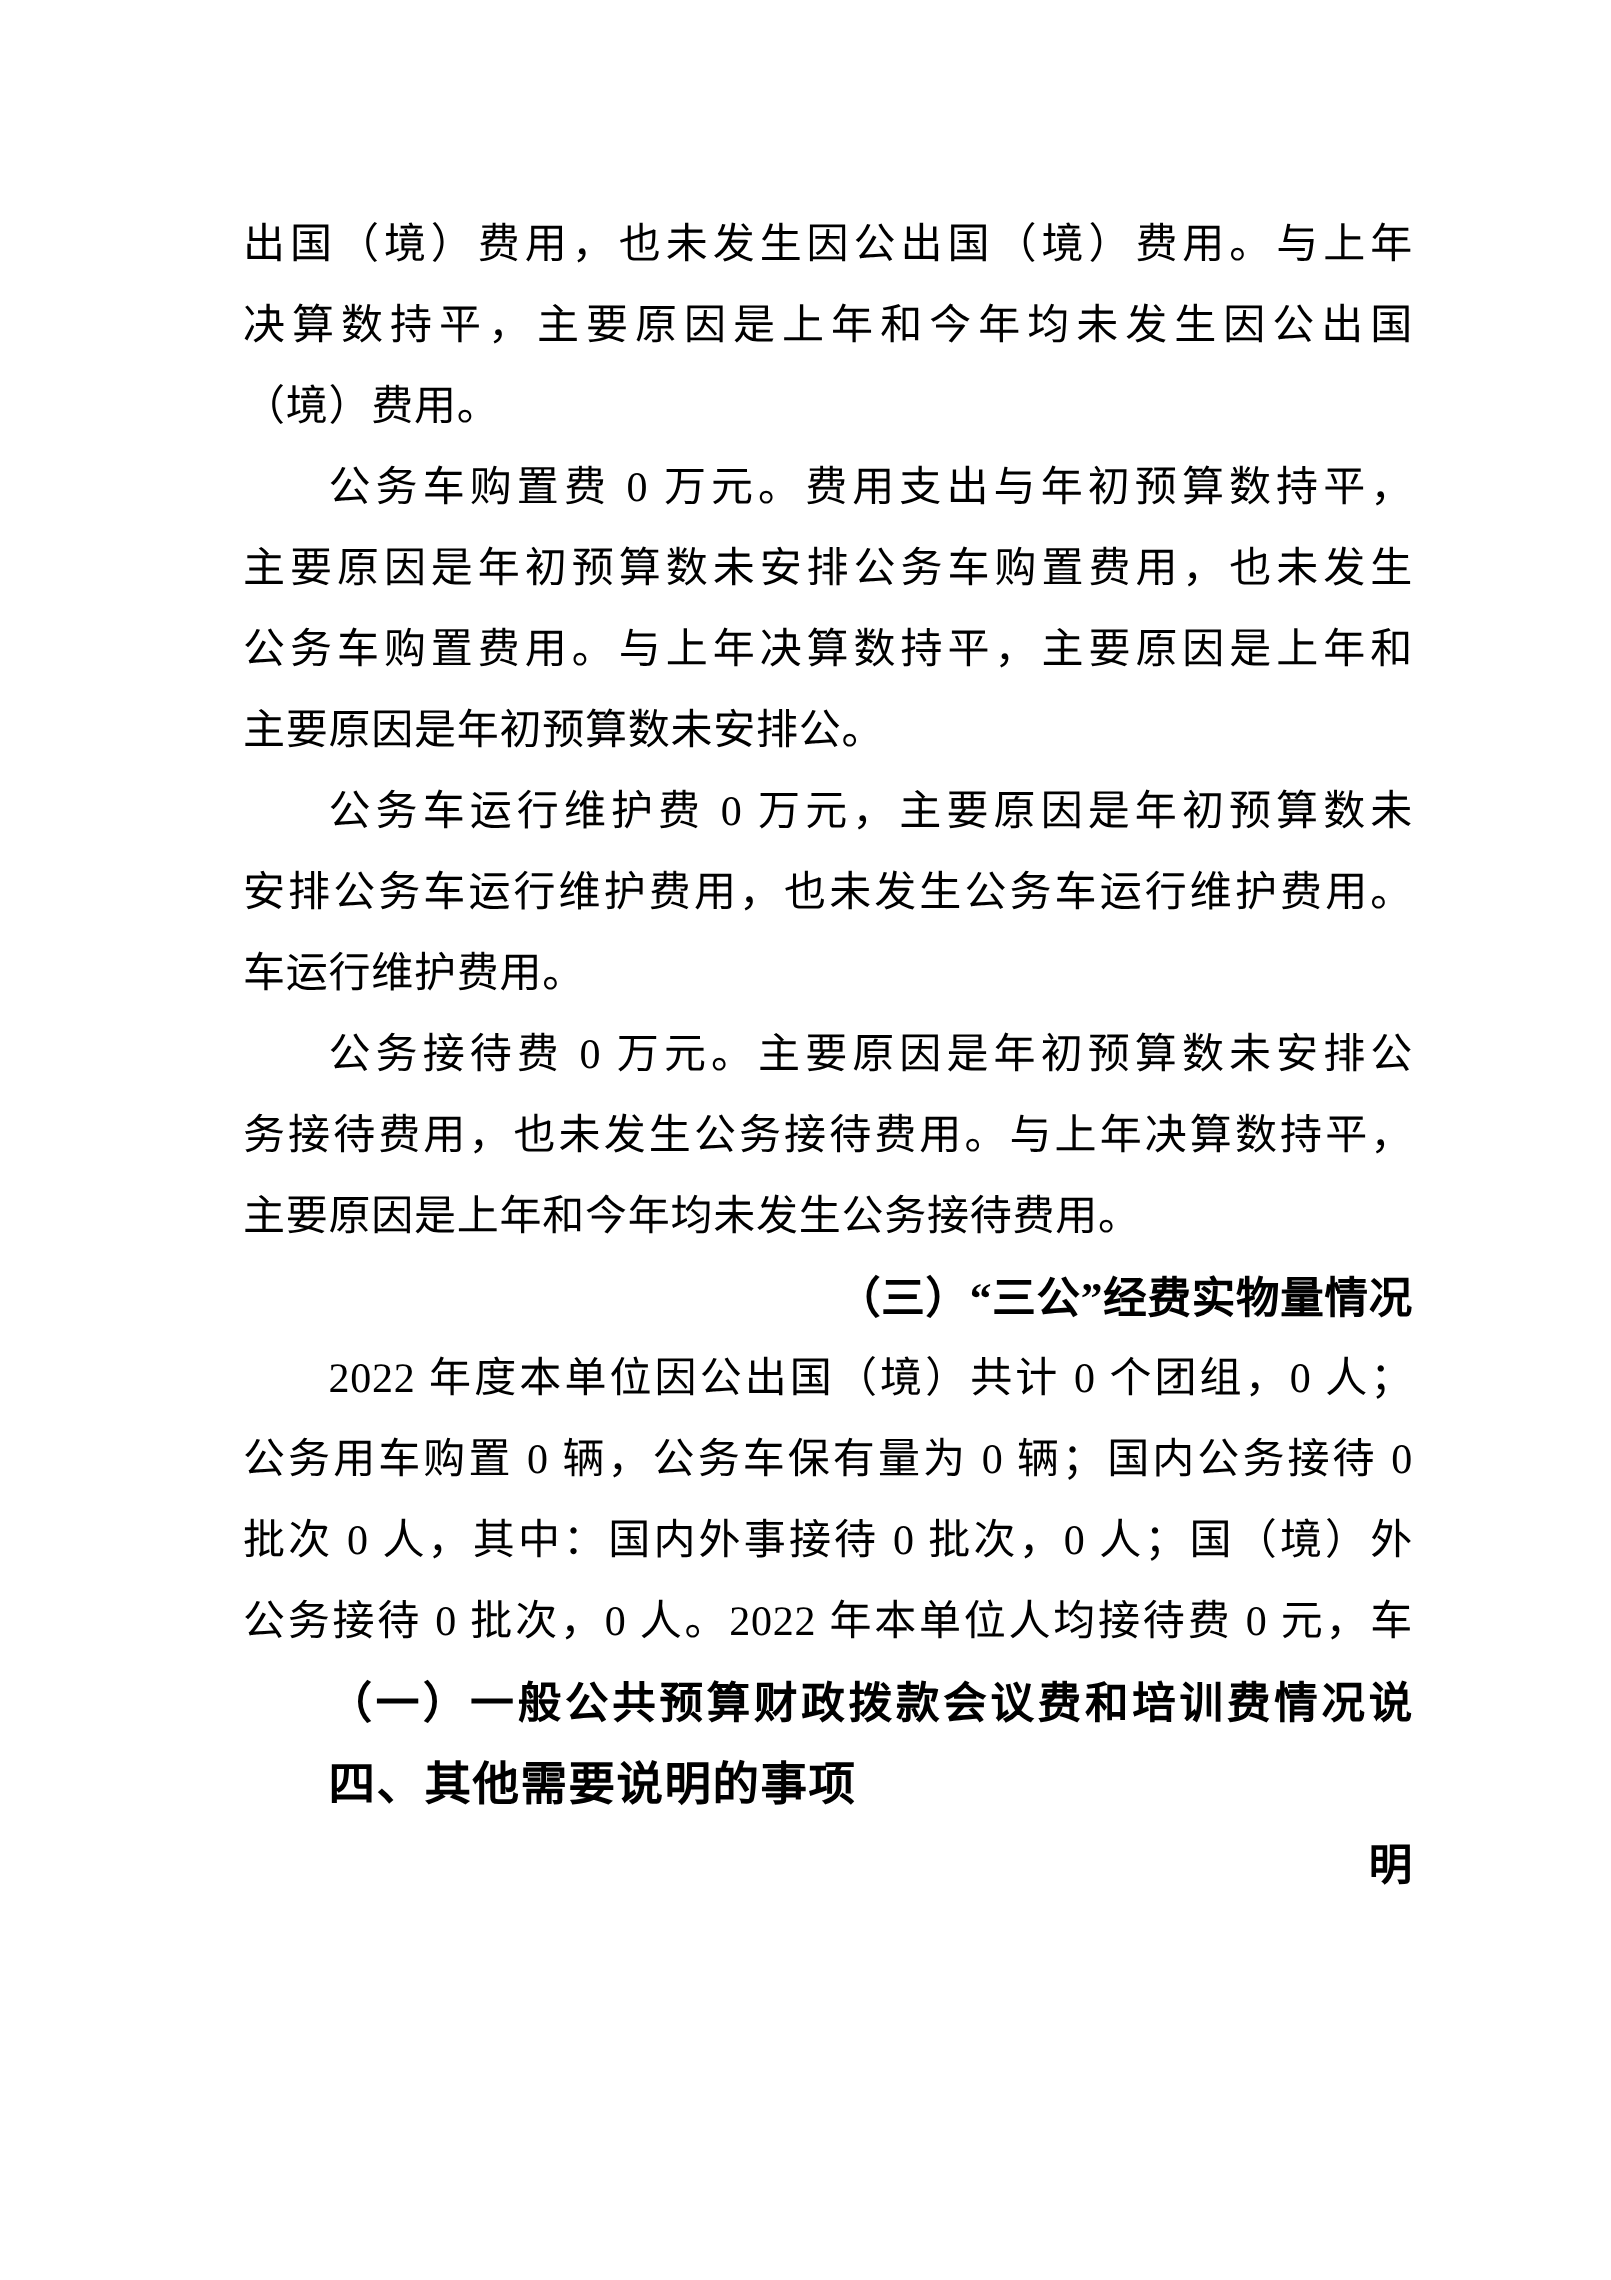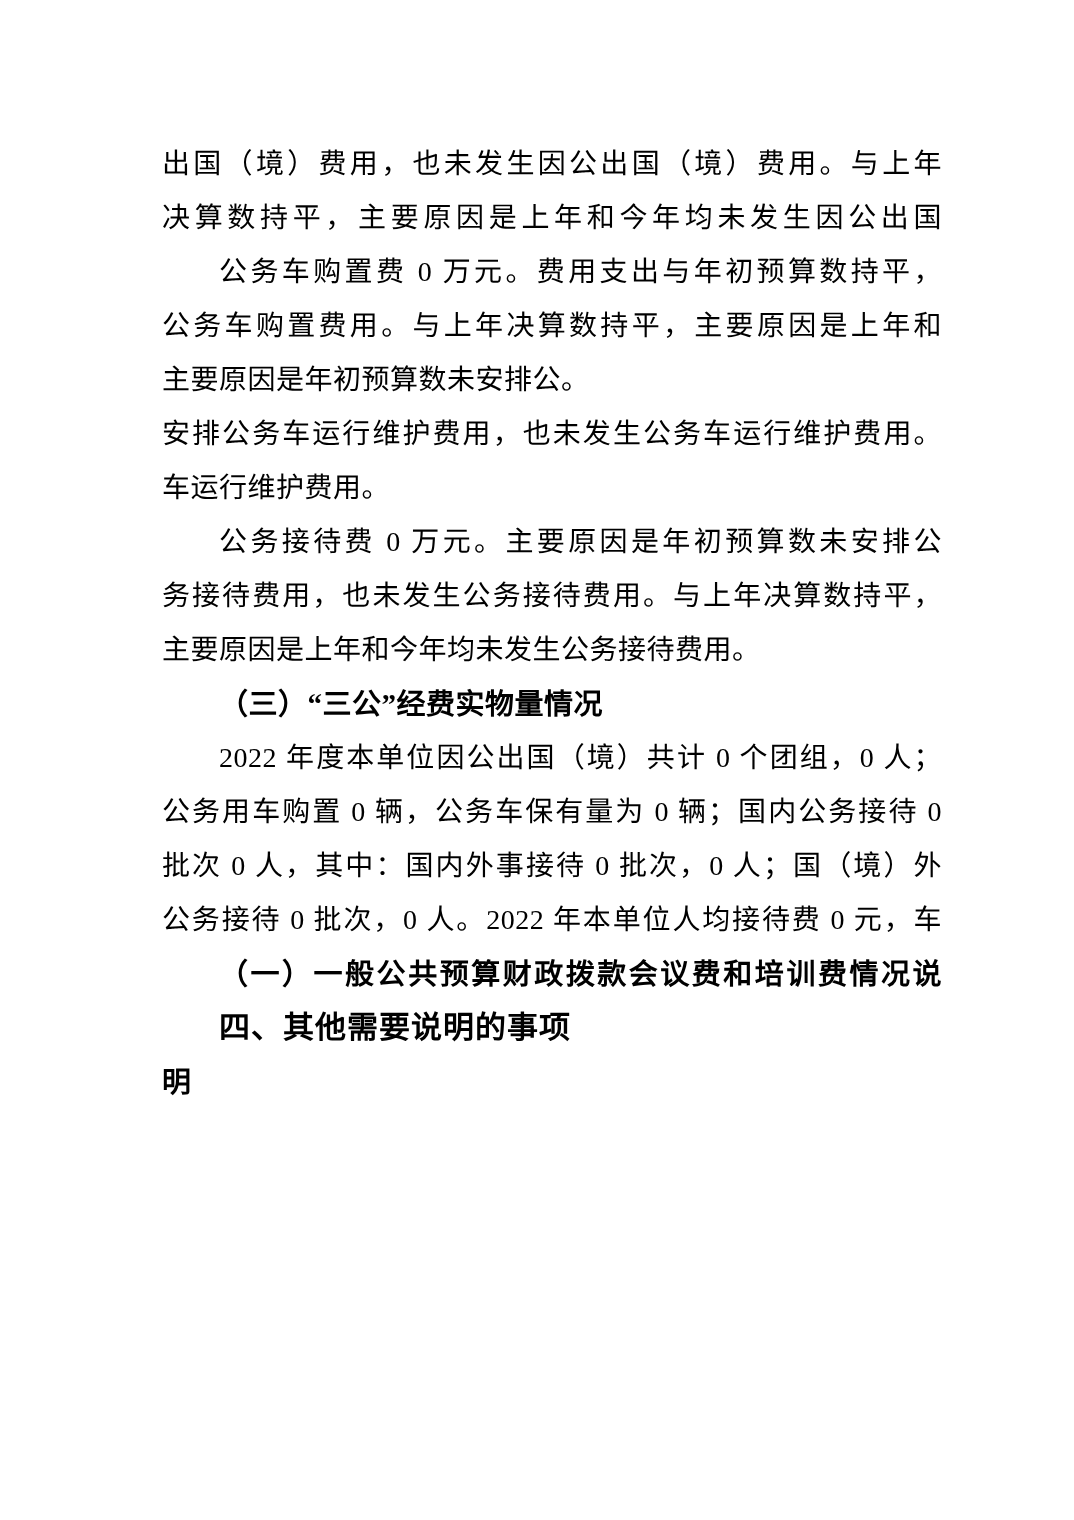--- a/index.html
+++ b/index.html
@@ -37,39 +37,43 @@
     text-align-last: justify;
   }
   
   .indent {
     text-indent: 57px;
   }
   
   .h-kai {
     font-weight: bold;
     font-size: 29px;
+    text-align: right;
   }
   
   .h-hei {
     font-family: "Liberation Sans", "DejaVu Sans", sans-serif;
     font-weight: bold;
     font-size: 31px;
     letter-spacing: 1px;
   }
 </style>
 </head>
 <body>
 
 <div class="page">
   <div class="textblock">
     <div class="ln j">出国（境）费用，也未发生因公出国（境）费用。与上年</div>
     <div class="ln j">决算数持平，主要原因是上年和今年均未发生因公出国</div>
+    <div class="ln">（境）费用。</div>
     <div class="ln j indent">公务车购置费 0 万元。费用支出与年初预算数持平，</div>
+    <div class="ln j">主要原因是年初预算数未安排公务车购置费用，也未发生</div>
     <div class="ln j">公务车购置费用。与上年决算数持平，主要原因是上年和</div>
     <div class="ln">主要原因是年初预算数未安排公。</div>
+    <div class="ln j indent">公务车运行维护费 0 万元，主要原因是年初预算数未</div>
     <div class="ln j">安排公务车运行维护费用，也未发生公务车运行维护费用。</div>
     <div class="ln">车运行维护费用。</div>
     <div class="ln j indent">公务接待费 0 万元。主要原因是年初预算数未安排公</div>
     <div class="ln j">务接待费用，也未发生公务接待费用。与上年决算数持平，</div>
     <div class="ln">主要原因是上年和今年均未发生公务接待费用。</div>
     <div class="ln h-kai indent">（三）“三公”经费实物量情况</div>
     <div class="ln j indent">2022 年度本单位因公出国（境）共计 0 个团组，0 人；</div>
     <div class="ln j">公务用车购置 0 辆，公务车保有量为 0 辆；国内公务接待 0</div>
     <div class="ln j">批次 0 人，其中：国内外事接待 0 批次，0 人；国（境）外</div>
     <div class="ln j">公务接待 0 批次，0 人。2022 年本单位人均接待费 0 元，车</div>

